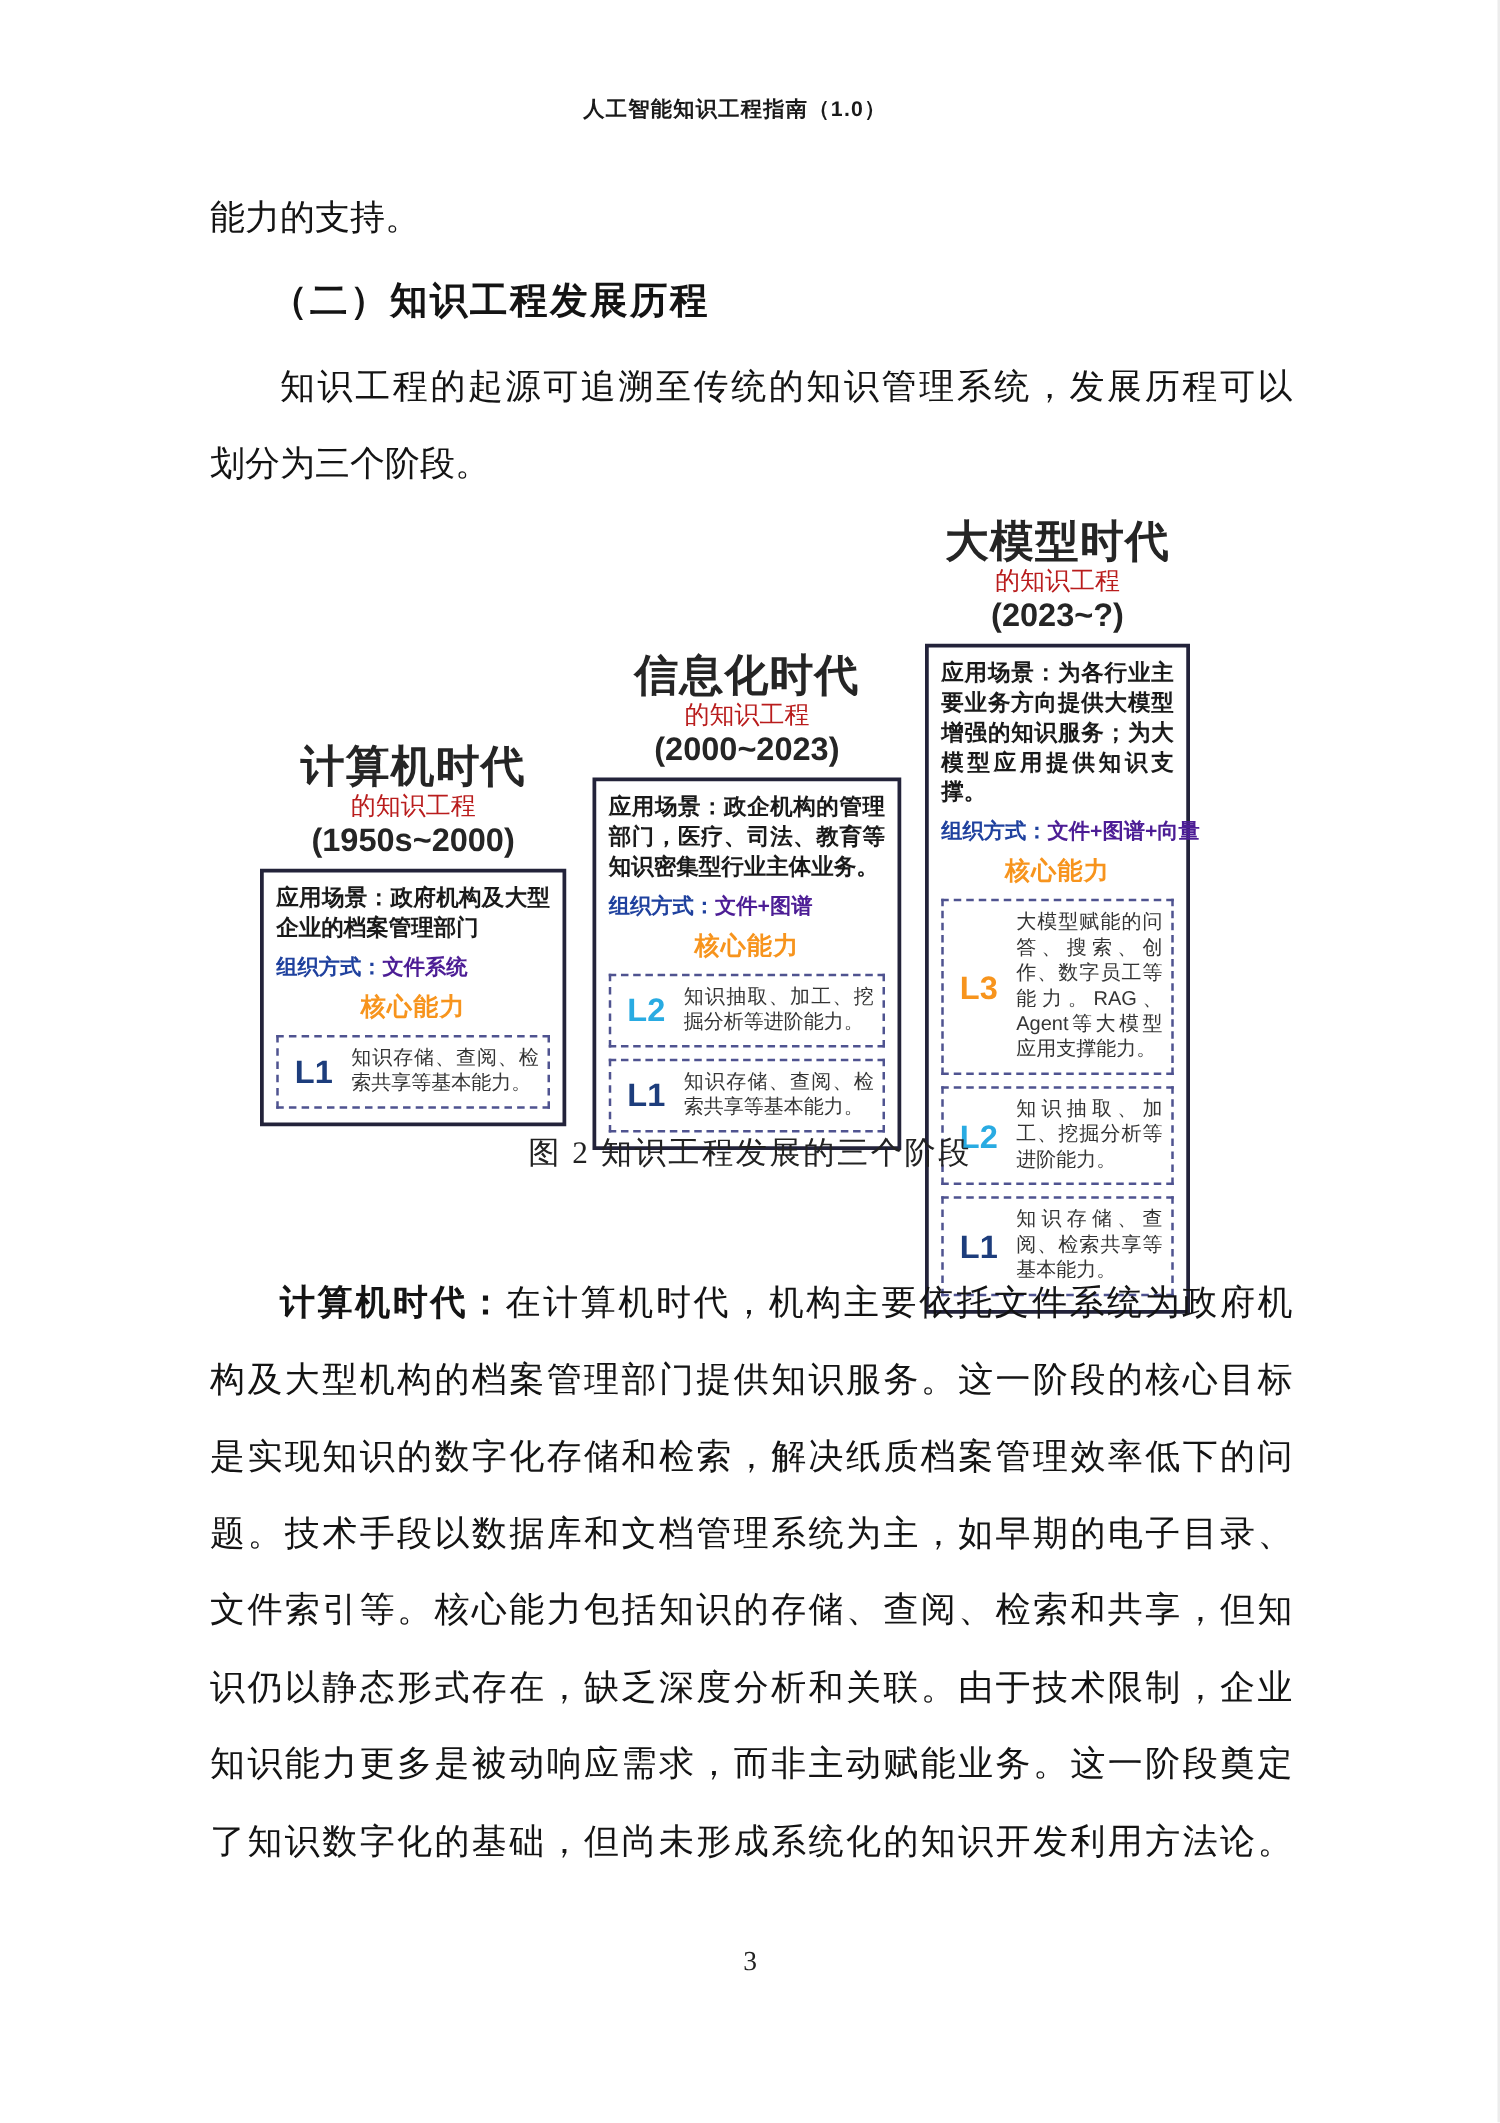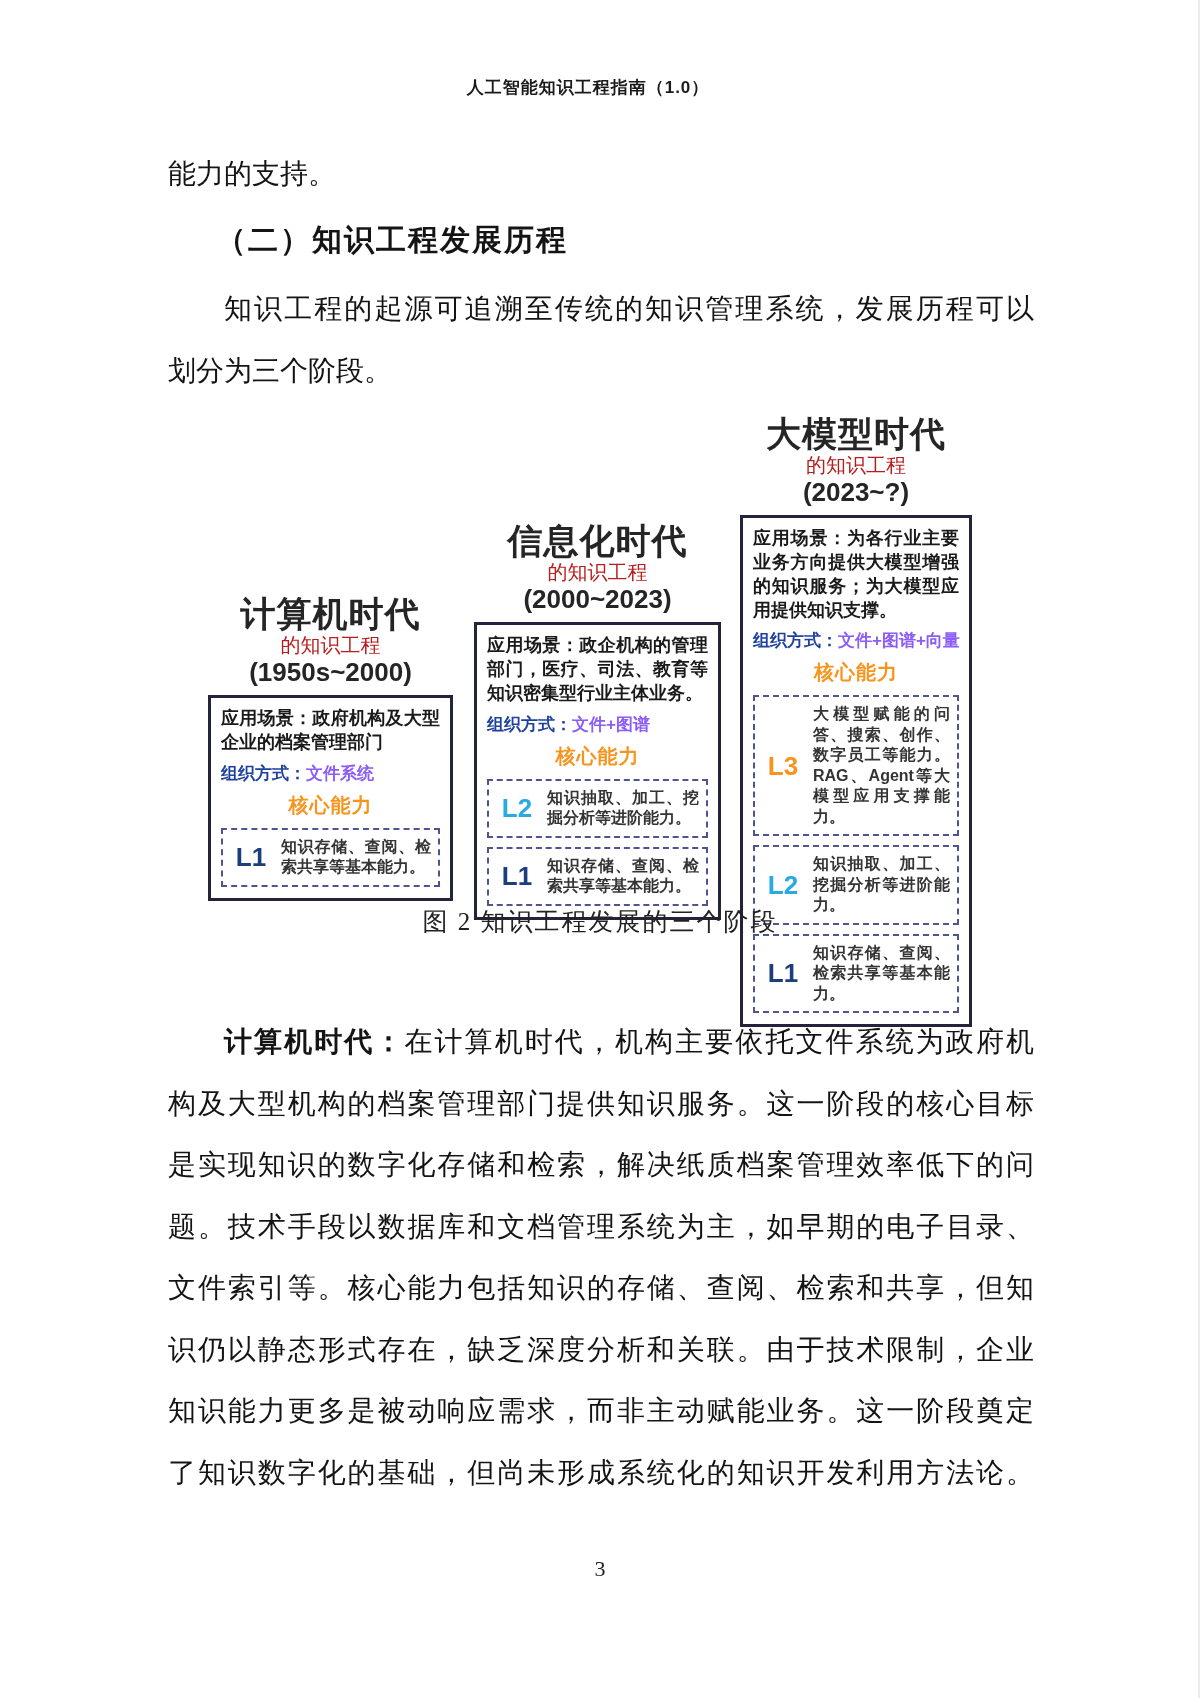--- a/index.html
+++ b/index.html
@@ -35,47 +35,47 @@
   .intro-2 { top:352px; }
 
   
   .figure { position:absolute; inset:0; }
   .stage {
     position:absolute;
     font-family:"Liberation Sans","DejaVu Sans",sans-serif;
   }
   .stage-0 { top:594px; left:208px; width:245px; }
   .stage-1 { top:521px; left:474px; width:247px; }
-  .stage-2 { top:414px; left:740px; width:232px; }
+  .stage-2 { top:414px; left:740px; width:212px; }
   .stage-head { text-align:center; margin-bottom:7px; }
   .stage-title { font-size:35px; font-weight:bold; color:#252525; line-height:1.12; letter-spacing:1px; }
   .stage-sub   { font-size:20px; color:#b91c1c; line-height:1.2; }
   .stage-period{ font-size:26px; font-weight:bold; color:#252525; line-height:1.2; }
   .stage-box {
     border:3px solid #23233a; background:#ffffff;
     padding:9px 10px 11px;
   }
   .scene {
     font-size:18px; font-weight:bold; color:#1a1a1a;
     line-height:1.32; text-align:justify; text-justify:inter-character;
   }
   .org { margin-top:7px; font-size:17px; font-weight:bold; color:#1f419e; white-space:nowrap; }
-  .org-value { color:#8b5cf6;margin-top:48px; }
+  .org-value { color:#4c1d95;margin-top:48px; }
   .core { margin-top:7px; text-align:center; font-size:20px; font-weight:bold; color:#f7941d; letter-spacing:1px; }
   .level {
     margin-top:9px; border:2px dashed #4f5390;
     padding:7px 7px; display:flex; align-items:center; gap:9px;
     background:#ffffff;
   }
   .lv { flex:0 0 42px; text-align:center; font-size:26px; font-weight:bold; line-height:1; }
   .lv-l1 { color:#1d3d7c; }
   .lv-l2 { color:#29abe2; }
   .lv-l3 { color:#f7941d; }
   .lv-text {
-    flex:1; font-size:16px; font-weight:bold; color:#343434;
+    flex:1; font-size:16px; font-weight:normal; color:#343434;
     line-height:1.28; text-align:justify; text-justify:inter-character;
   }
 
   .fig-caption {
     position:absolute; top:905px; left:0; width:1200px;
     text-align:center; font-size:25px; color:#222; letter-spacing:2px;
   }
 
   
   .body-line {

